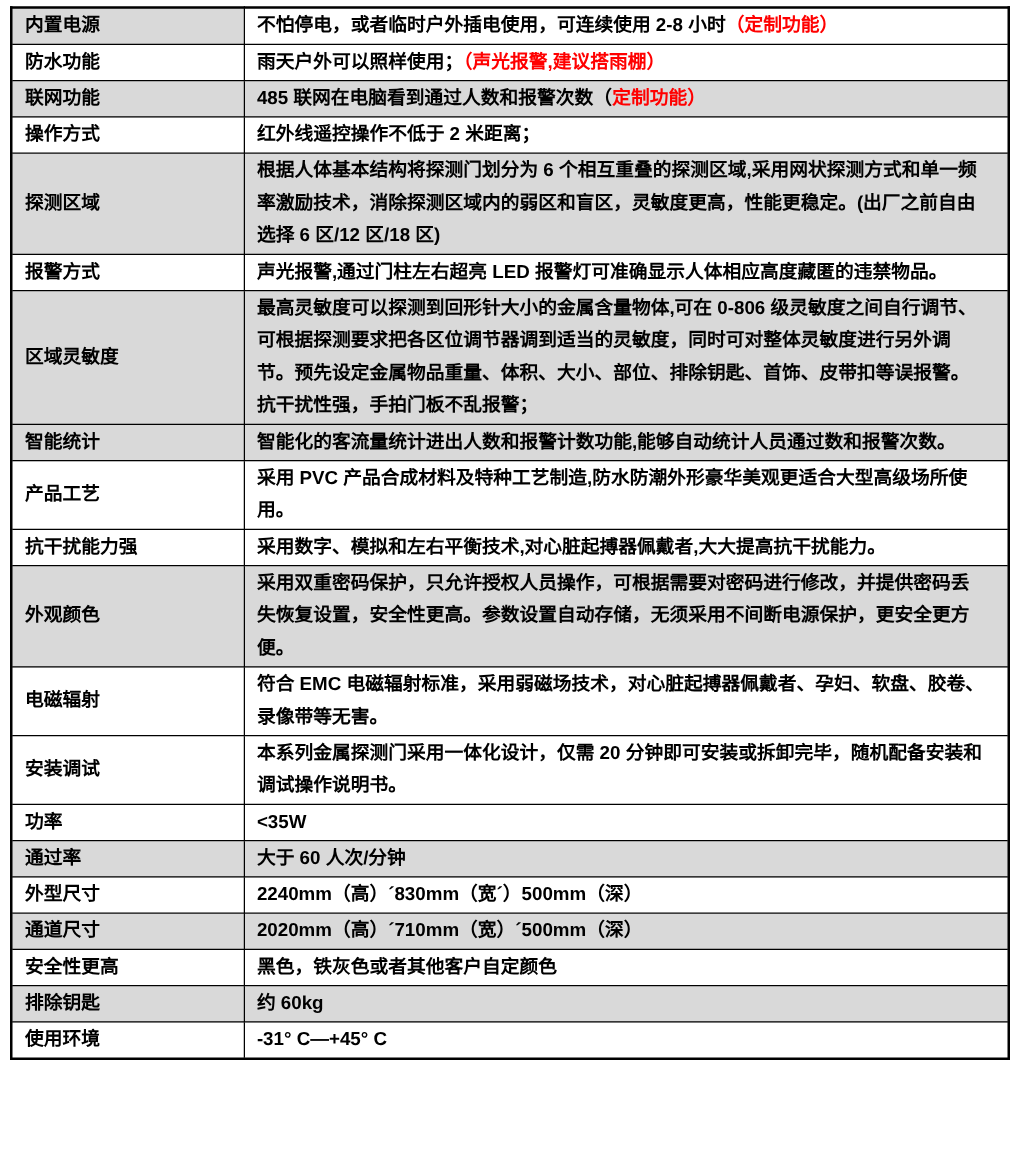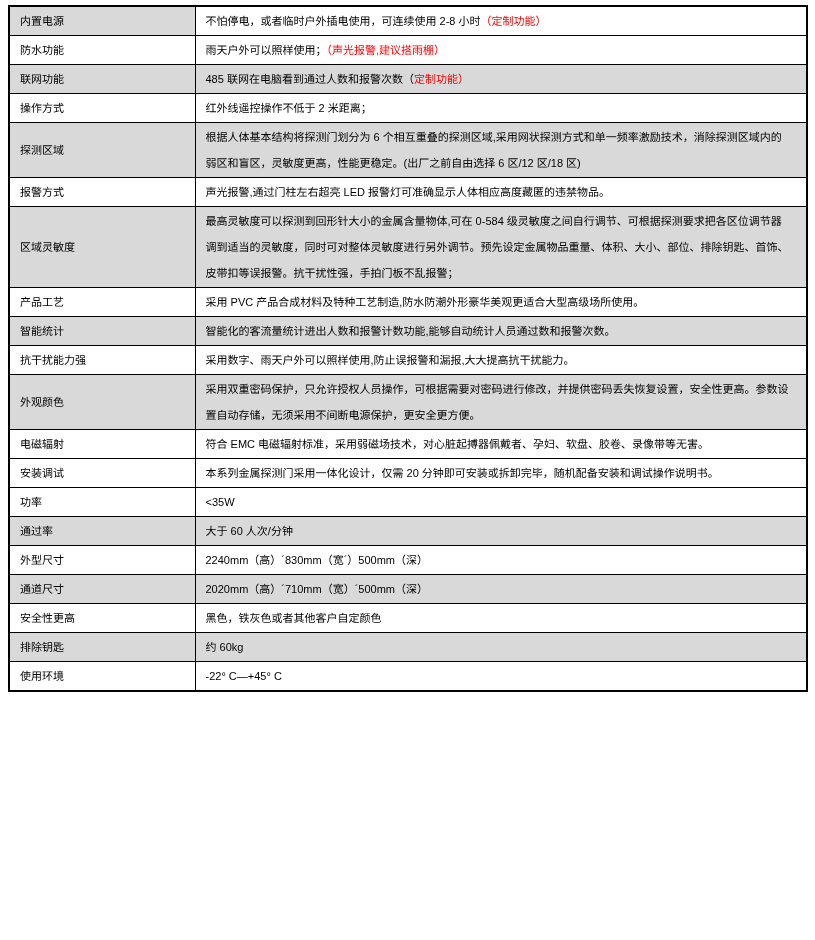--- a/index.html
+++ b/index.html
@@ -23,22 +23,22 @@
     position: absolute;
     left: 8px;
     top: 5px;
     width: 800px;
     border-collapse: collapse;
     border: 2px solid var(--border);
     table-layout: fixed;
   }
   .spec-table td {
     border: 1.5px solid var(--border);
-    font-size: 11px;
-    font-weight: normal;
+    font-size: 15px;
+    font-weight: bold;
     line-height: 26px;
     vertical-align: middle;
   }
   td.label {
     width: 186px;
     padding: 1px 6px 1px 10px;
   }
   td.value {
     padding: 1px 16px 1px 10px;
     white-space: pre-wrap;
@@ -71,33 +71,33 @@
       <tr>
         <td class="label shaded">探测区域</td>
         <td class="value shaded"><span>根据人体基本结构将探测门划分为 6 个相互重叠的探测区域,采用网状探测方式和单一频率激励技术，消除探测区域内的弱区和盲区，灵敏度更高，性能更稳定。(出厂之前自由选择 6 区/12 区/18 区)</span></td>
       </tr>
       <tr>
         <td class="label">报警方式</td>
         <td class="value"><span>声光报警,通过门柱左右超亮 LED 报警灯可准确显示人体相应高度藏匿的违禁物品。</span></td>
       </tr>
       <tr>
         <td class="label shaded">区域灵敏度</td>
-        <td class="value shaded"><span>最高灵敏度可以探测到回形针大小的金属含量物体,可在 0-584 级灵敏度之间自行调节、可根据探测要求把各区位调节器调到适当的灵敏度，同时可对整体灵敏度进行另外调节。预先设定金属物品重量、体积、大小、部位、排除钥匙、首饰、皮带扣等误报警。抗干扰性强，手拍门板不乱报警；</span></td>
+        <td class="value shaded"><span>最高灵敏度可以探测到回形针大小的金属含量物体,可在 0-806 级灵敏度之间自行调节、可根据探测要求把各区位调节器调到适当的灵敏度，同时可对整体灵敏度进行另外调节。预先设定金属物品重量、体积、大小、部位、排除钥匙、首饰、皮带扣等误报警。抗干扰性强，手拍门板不乱报警；</span></td>
+      </tr>
+      <tr>
+        <td class="label shaded">智能统计</td>
+        <td class="value shaded"><span>智能化的客流量统计进出人数和报警计数功能,能够自动统计人员通过数和报警次数。</span></td>
       </tr>
       <tr>
         <td class="label">产品工艺</td>
         <td class="value"><span>采用 PVC 产品合成材料及特种工艺制造,防水防潮外形豪华美观更适合大型高级场所使用。</span></td>
       </tr>
       <tr>
-        <td class="label shaded">智能统计</td>
-        <td class="value shaded"><span>智能化的客流量统计进出人数和报警计数功能,能够自动统计人员通过数和报警次数。</span></td>
-      </tr>
-      <tr>
         <td class="label">抗干扰能力强</td>
-        <td class="value"><span>采用数字、雨天户外可以照样使用,防止误报警和漏报,大大提高抗干扰能力。</span></td>
+        <td class="value"><span>采用数字、模拟和左右平衡技术,对心脏起搏器佩戴者,大大提高抗干扰能力。</span></td>
       </tr>
       <tr>
         <td class="label shaded">外观颜色</td>
         <td class="value shaded"><span>采用双重密码保护，只允许授权人员操作，可根据需要对密码进行修改，并提供密码丢失恢复设置，安全性更高。参数设置自动存储，无须采用不间断电源保护，更安全更方便。</span></td>
       </tr>
       <tr>
         <td class="label">电磁辐射</td>
         <td class="value"><span>符合 EMC 电磁辐射标准，采用弱磁场技术，对心脏起搏器佩戴者、孕妇、软盘、胶卷、录像带等无害。</span></td>
       </tr>
       <tr>
@@ -123,16 +123,16 @@
       <tr>
         <td class="label">安全性更高</td>
         <td class="value"><span>黑色，铁灰色或者其他客户自定颜色</span></td>
       </tr>
       <tr>
         <td class="label shaded">排除钥匙</td>
         <td class="value shaded"><span>约 60kg</span></td>
       </tr>
       <tr>
         <td class="label">使用环境</td>
-        <td class="value"><span>-22° C—+45° C</span></td>
+        <td class="value"><span>-31° C—+45° C</span></td>
       </tr>
     </tbody>
 </table>
 
 </body></html>

